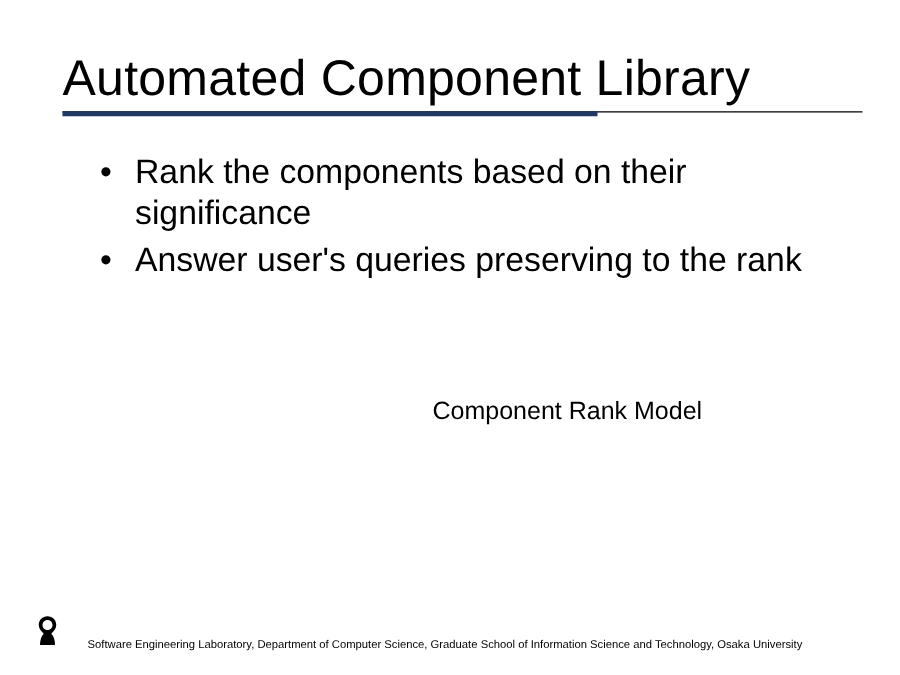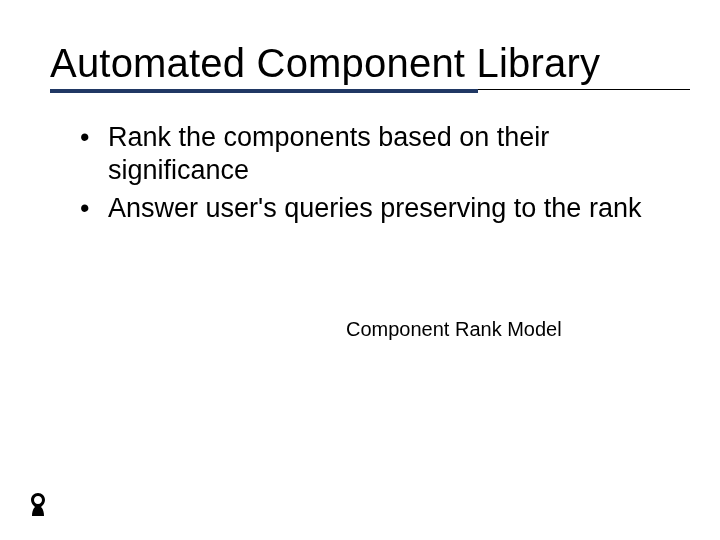--- a/index.html
+++ b/index.html
@@ -33,14 +33,15 @@
   </ul>
 
   <div class="annotation" style="left:312px; top:318px;margin-left:34px;">Component Rank Model</div>
 
   <div class="logo">
     <svg viewBox="0 0 36 36">
       <path d="M18 3 C14 3 11 6 11 10 C11 13 13 15 15 17 C13 19 12 22 12 26 L24 26 C24 22 23 19 21 17 C23 15 25 13 25 10 C25 6 22 3 18 3 Z M18 6 C20.5 6 22 8 22 10 C22 12 20.5 14 18 14 C15.5 14 14 12 14 10 C14 8 15.5 6 18 6 Z" fill="#000"></path>
     </svg>
   </div>
 
+  <div class="footer">Software Engineering Laboratory, Department of Computer Science, Graduate School of Information Science and Technology, Osaka University</div>
 
 </div>
 
 </body></html>

